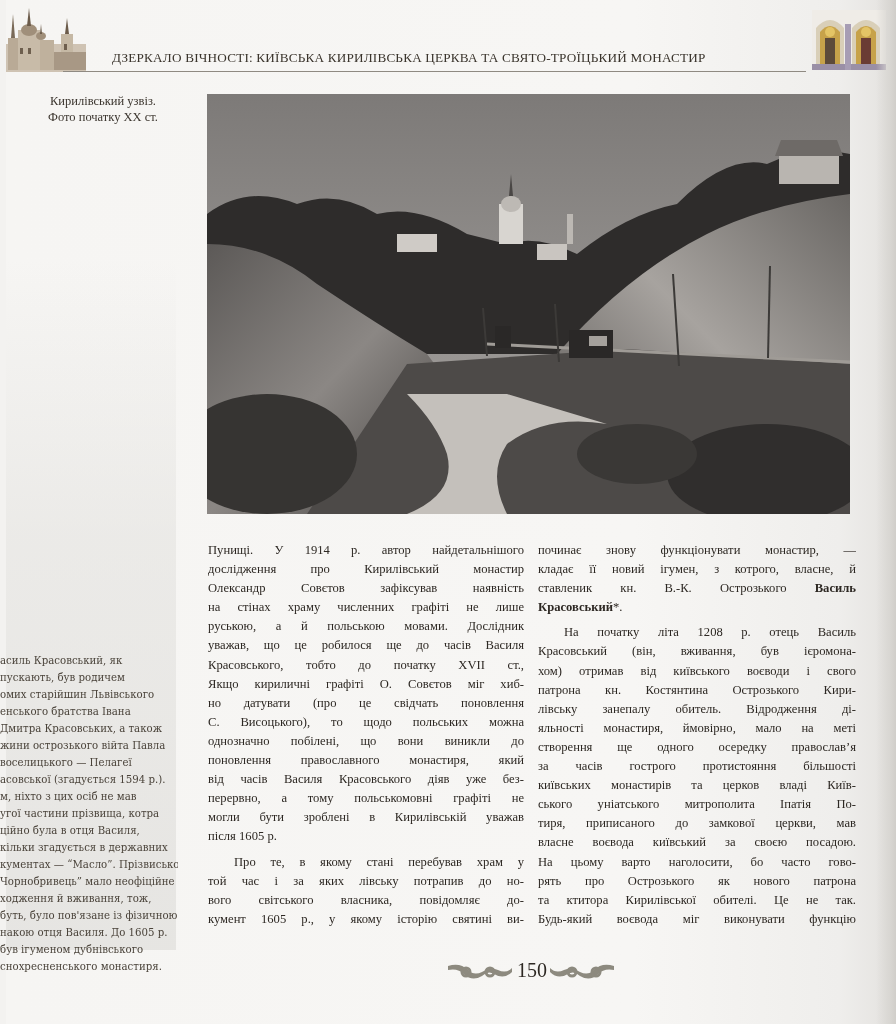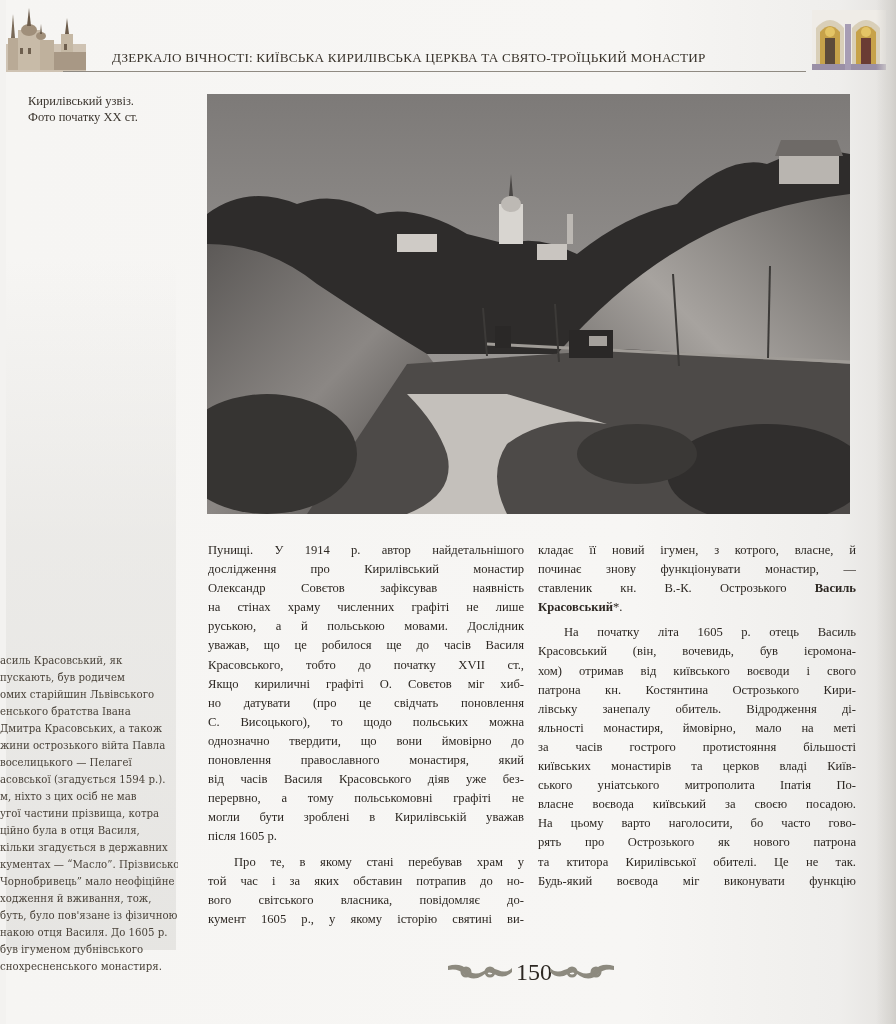--- a/index.html
+++ b/index.html
@@ -14,21 +14,21 @@
       background: linear-gradient(90deg, rgba(255,255,255,0) 0%, #d8d6d2 55%, #c8c5c0 100%); }
 
     
     .hdr-left-img { position: absolute; left: 0; top: 4px; width: 80px; height: 68px; }
     .hdr-right-img { position: absolute; left: 806px; top: 10px; width: 74px; height: 60px; }
     .hdr-title { position: absolute; left: 106px; top: 50px; font-family: "Liberation Serif", serif;
       font-size: 13.2px; letter-spacing: 0.2px; color: #3a342c; white-space: nowrap; }
     .hdr-rule { position: absolute; left: 57px; top: 71px; width: 743px; height: 1px; background: #8f8a82; }
 
     
-    .caption { position: absolute; left: 22px; top: 93px; width: 150px; 
+    .caption { position: absolute; left: 22px; top: 93px; width: 150px; text-align: center;
       font-family: "Liberation Serif", serif; font-size: 12.5px; line-height: 16px; color: #3b352e; }
 
     
     .sidebar-ghost { position: absolute; left: 0; top: 260px; width: 170px; height: 690px;
       background: linear-gradient(180deg, rgba(233,232,230,0) 0%, rgba(228,227,224,0.6) 40%, rgba(226,225,222,0.8) 100%); }
     .sidebar-note { position: absolute; left: -6px; top: 652px; width: 178px;
       font-family: "DejaVu Serif", serif; font-size: 10.2px; line-height: 17px; color: #4a433a;
       white-space: nowrap; overflow: hidden; }
     .sidebar-note div { white-space: nowrap; }
 
@@ -44,22 +44,22 @@
     .col-right { left: 532px; width: 318px; }
     .col .line { display: block; white-space: nowrap; text-align-last: justify; text-align: justify; overflow: hidden; }
     .col .line.last { text-align-last: left; }
     .col .line.indent { padding-left: 26px; }
     .col .bold { font-weight: bold; }
     .para-gap { height: 6px; }
 
     
     .folio { position: absolute; left: 440px; top: 958px; width: 170px; height: 26px; }
     .folio svg { position: absolute; top: 2px; }
-    .folio .num { position: absolute; left: 70px; top: 1px; width: 32px; 
-      font-family: "Liberation Serif", serif; font-size: 24px; color: #2d2823; }
+    .folio .num { position: absolute; left: 70px; top: 1px; width: 32px; text-align: center;
+      font-family: "Liberation Serif", serif; font-size: 20px; color: #2d2823; }
   </style>
 </head>
 <body>
 
 <div class="page">
 
   <div class="hdr-left-img">
     <svg viewBox="0 0 80 68" width="80" height="68">
       <rect x="0" y="40" width="80" height="28" fill="#cfc3b3"></rect>
       <rect x="2" y="34" width="10" height="32" fill="#b9aa96"></rect>
@@ -188,48 +188,50 @@
     <span class="line">Пунищі. У 1914 р. автор найдетальнішого</span>
     <span class="line">дослідження про Кирилівський монастир</span>
     <span class="line">Олександр Совєтов зафіксував наявність</span>
     <span class="line">на стінах храму численних графіті не лише</span>
     <span class="line">руською, а й польською мовами. Дослідник</span>
     <span class="line">уважав, що це робилося ще до часів Василя</span>
     <span class="line">Красовського, тобто до початку XVII ст.,</span>
     <span class="line">Якщо кириличні графіті О. Совєтов міг хиб-</span>
     <span class="line">но датувати (про це свідчать поновлення</span>
     <span class="line">С. Висоцького), то щодо польських можна</span>
-    <span class="line">однозначно твердити, що вони ймовірно до</span>
+    <span class="line">однозначно побілені, що вони виникли до</span>
     <span class="line">поновлення православного монастиря, який</span>
     <span class="line">від часів Василя Красовського діяв уже без-</span>
     <span class="line">перервно, а тому польськомовні графіті не</span>
     <span class="line">могли бути зроблені в Кирилівській уважав</span>
     <span class="line last">після 1605 р.</span>
     <div class="para-gap"></div>
     <span class="line indent">Про те, в якому стані перебував храм у</span>
-    <span class="line">той час і за яких обставин потрапив до но-</span>
+    <span class="line">той час і за яких лівську потрапив до но-</span>
     <span class="line">вого світського власника, повідомляє до-</span>
     <span class="line">кумент 1605 р., у якому історію святині ви-</span>
   </div>
 
   <div class="col col-right">
+    <span class="line">починає знову функціонувати монастир, —</span>
     <span class="line">кладає її новий ігумен, з котрого, власне, й</span>
-    <span class="line">починає знову функціонувати монастир, —</span>
     <span class="line"><span>ставленик кн. В.-К. Острозького </span><span class="bold">Василь</span></span>
     <span class="line last"><span class="bold">Красовський</span><span>*.</span></span>
     <div class="para-gap"></div>
-    <span class="line indent">На початку літа 1605 р. отець Василь</span>
-    <span class="line">Красовський (він, вочевидь, був ієромона-</span>
+    <span class="line indent">На початку літа 1208 р. отець Василь</span>
+    <span class="line">Красовський (він, вживання, був ієромона-</span>
     <span class="line">хом) отримав від київського воєводи і свого</span>
     <span class="line">патрона кн. Костянтина Острозького Кири-</span>
     <span class="line">лівську занепалу обитель. Відродження ді-</span>
     <span class="line">яльності монастиря, ймовірно, мало на меті</span>
+    <span class="line">створення ще одного осередку православ’я</span>
     <span class="line">за часів гострого протистояння більшості</span>
     <span class="line">київських монастирів та церков владі Київ-</span>
     <span class="line">ського уніатського митрополита Іпатія По-</span>
+    <span class="line">тиря, приписаного до замкової церкви, мав</span>
     <span class="line">власне воєвода київський за своєю посадою.</span>
     <span class="line">На цьому варто наголосити, бо часто гово-</span>
     <span class="line">рять про Острозького як нового патрона</span>
     <span class="line">та ктитора Кирилівської обителі. Це не так.</span>
     <span class="line">Будь-який воєвода міг виконувати функцію</span>
   </div>
 
   <div class="folio">
     <svg style="left:0" width="68" height="22" viewBox="0 0 68 22">
       <path d="M2 6 Q14 2 22 10 Q28 16 36 12 Q44 6 52 10 Q60 14 66 8 L66 12 Q58 20 48 14 Q42 10 36 16 Q26 22 18 14 Q12 8 2 10 Z" fill="#8d8a7f"></path>

